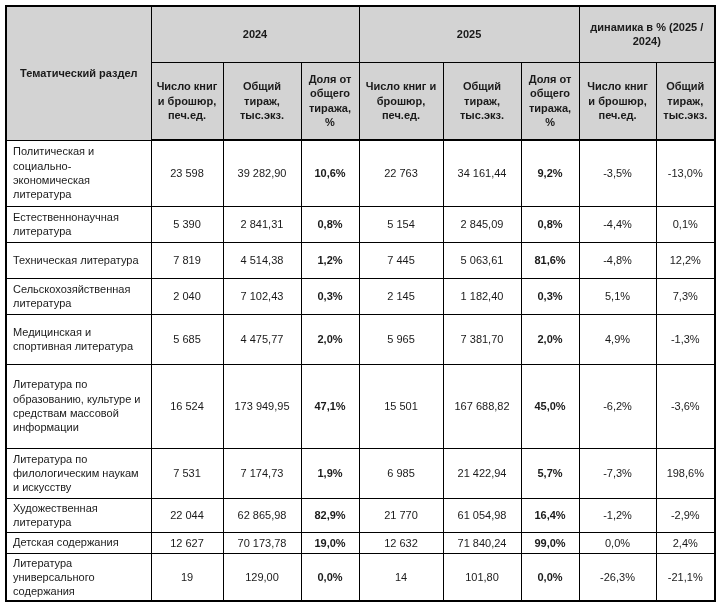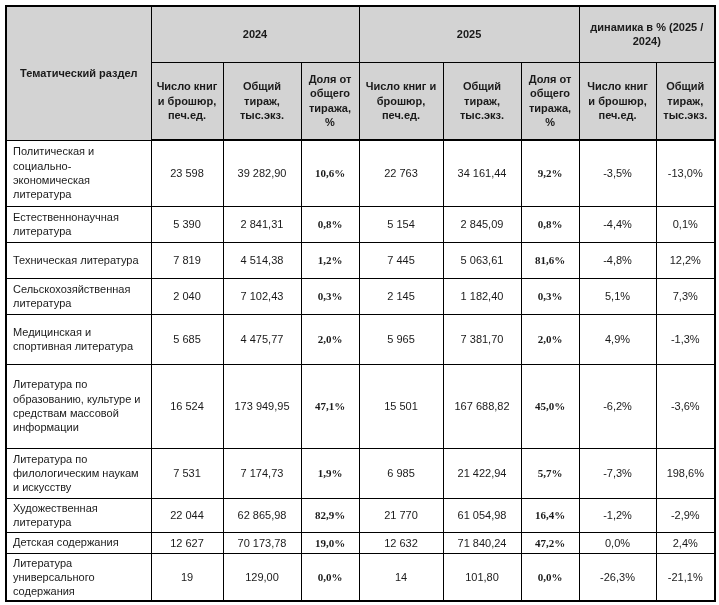--- a/index.html
+++ b/index.html
@@ -44,21 +44,21 @@
     padding: 2px 6px;
     line-height: 1.3;
     background: #ffffff;
   }
   td.num {
     text-align: center;
     white-space: nowrap;
     padding: 2px 3px;
     background: #ffffff;
   }
-  td.bold { font-weight: bold; font-family: Liberation Serif, serif; }
+  td.bold { font-weight: bold; }
   tbody tr:nth-child(1)  { height: 66px; }
   tbody tr:nth-child(2)  { height: 36px; }
   tbody tr:nth-child(3)  { height: 36px; }
   tbody tr:nth-child(4)  { height: 36px; }
   tbody tr:nth-child(5)  { height: 50px; }
   tbody tr:nth-child(6)  { height: 84px; }
   tbody tr:nth-child(7)  { height: 50px; margin-top: 44px; }
   tbody tr:nth-child(8)  { height: 34px; }
   tbody tr:nth-child(9)  { height: 21px; }
   tbody tr:nth-child(10) { height: 46px; }
@@ -186,21 +186,21 @@
           <td class="num">-1,2%</td>
           <td class="num">-2,9%</td>
         </tr>
         <tr>
           <td class="topic">Детская содержания</td>
           <td class="num">12 627</td>
           <td class="num">70 173,78</td>
           <td class="num bold">19,0%</td>
           <td class="num">12 632</td>
           <td class="num">71 840,24</td>
-          <td class="num bold">47,2%</td>
+          <td class="num bold">99,0%</td>
           <td class="num">0,0%</td>
           <td class="num">2,4%</td>
         </tr>
         <tr>
           <td class="topic">Литература универсального содержания</td>
           <td class="num">19</td>
           <td class="num">129,00</td>
           <td class="num bold">0,0%</td>
           <td class="num">14</td>
           <td class="num">101,80</td>

